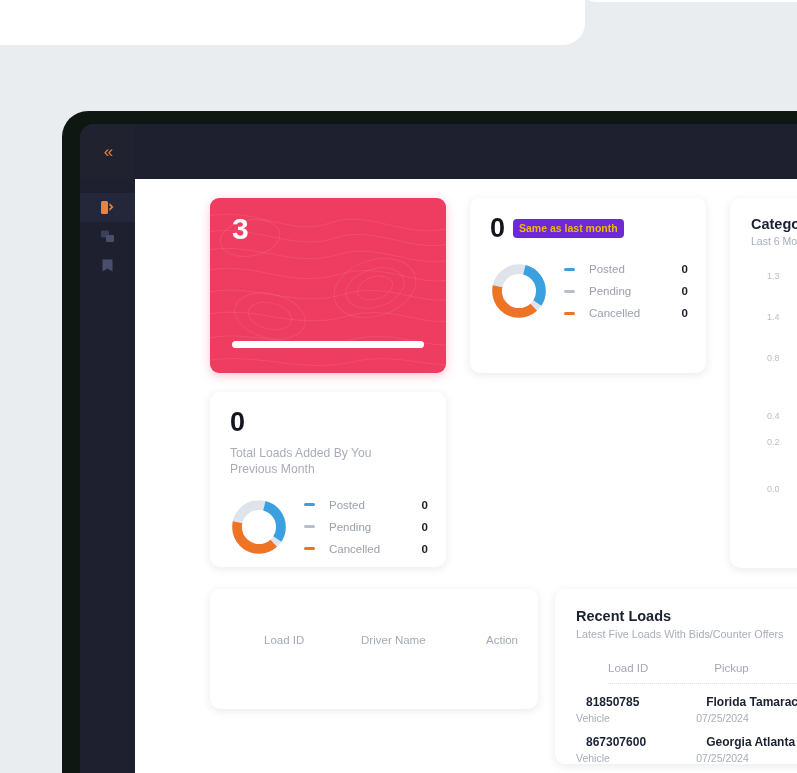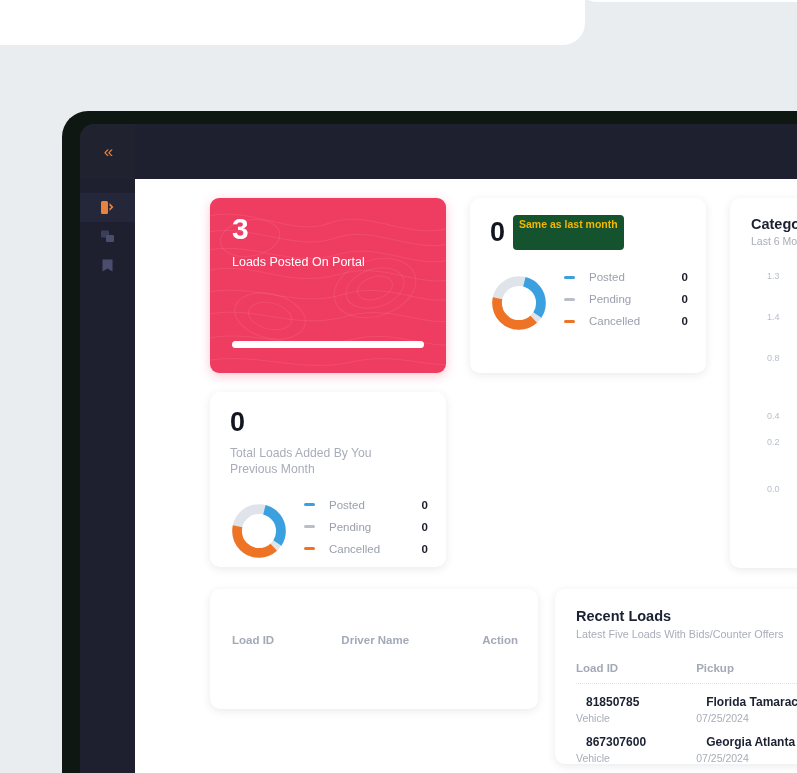--- a/index.html
+++ b/index.html
@@ -106,28 +106,28 @@
   .pink-bar {
     position: absolute; left: 22px; bottom: 25px;
     width: 192px; height: 7px; border-radius: 4px; background: #fff;
   }
 
   
   .card-stat { width: 236px; height: 175px; padding: 17px 18px 0 20px; }
   .stat-top { display: flex; align-items: center; gap: 8px; }
   .stat-num { font-size: 27px; font-weight: 600; color: #14161f; line-height: 1; }
   .badge {
-    background: #14532d; color: #f2b705; font-size: 10.5px; font-weight: 700;
-    padding: 3px 6px 20px; border-radius: 4px; white-space: nowrap;
+    background: #6d28d9; color: #f2b705; font-size: 10.5px; font-weight: 700;
+    padding: 3px 6px 4px; border-radius: 4px; white-space: nowrap;
   }
   .stat-sub {
     margin-top: 9px; color: #a8adb9; font-size: 12.2px; font-weight: 500;
     line-height: 1.35; max-width: 185px;
   }
-  .stat-body { display: flex; align-items: flex-end; margin-top: 16px; }
+  .stat-body { display: flex; align-items: center; margin-top: 16px; }
   .donut { width: 58px; height: 58px; flex: 0 0 58px; }
   .legend { margin-left: 16px; flex: 1; }
   .legend-row {
     display: flex; align-items: center; height: 22px; font-size: 11.5px;
   }
   .dash { width: 11px; height: 3px; border-radius: 2px; flex: 0 0 11px; }
   .lg-name { margin-left: 14px; color: #9aa0ad; font-weight: 500; flex: 1; }
   .lg-val { color: #1b1d2a; font-weight: 700; font-size: 11.5px; }
 
   
@@ -137,21 +137,21 @@
   .plot { position: relative; margin-top: 24px; height: 255px; width: 200px; }
   .ytick {
     position: absolute; left: 16px; font-size: 9px; color: #b9bec9; font-weight: 500;
   }
 
   
   .card-enroute { width: 328px; height: 120px; padding: 19px 20px 0 22px; }
   .card-recent  { width: 296px; height: 175px; padding: 19px 0 0 21px; overflow: hidden; }
   .panel-title { font-size: 14.5px; font-weight: 700; color: #1b2132; }
   .panel-sub { font-size: 10.8px; color: #a8adb9; margin-top: 4px; font-weight: 500; }
-  .thead { display: flex; margin-top: 26px; font-size: 11.5px; color: #a3a9b6; font-weight: 700; }
+  .thead { display: flex; margin-top: 26px; font-size: 11.5px; color: #a3a9b6; font-weight: 400; margin-left: 32px; }
   .thead.recent { margin-top: 22px; padding-bottom: 9px; border-bottom: 1px dotted #dfe3ea; }
   .trow { display: flex; padding: 11px 0 0; }
   .cell-main { font-size: 12px; font-weight: 700; color: #1b2132; white-space: nowrap; margin-left: 10px; }
   .cell-sub { font-size: 10.5px; color: #a8adb9; margin-top: 3px; font-weight: 500; white-space: nowrap; }
   .c-loadid { width: 132px; }
   .c-pickup { width: 170px; }
   .c-driver { width: 170px; }
   .c-action { flex: 1; text-align: right; }
 </style>
 </head>
@@ -210,21 +210,20 @@
             <path d="M-10 164 C42 152 90 176 142 164 C184 154 218 170 246 166"></path>
             <ellipse cx="165" cy="90" rx="42" ry="28" transform="rotate(-18 165 90)"></ellipse>
             <ellipse cx="165" cy="90" rx="30" ry="19" transform="rotate(-18 165 90)"></ellipse>
             <ellipse cx="165" cy="90" rx="18" ry="11" transform="rotate(-18 165 90)"></ellipse>
             <ellipse cx="60" cy="118" rx="36" ry="22" transform="rotate(14 60 118)"></ellipse>
             <ellipse cx="60" cy="118" rx="22" ry="13" transform="rotate(14 60 118)"></ellipse>
             <ellipse cx="40" cy="40" rx="30" ry="18" transform="rotate(-10 40 40)"></ellipse>
           </g>
         </svg>
         <div class="pink-num">3</div>
-        <div class="pink-label">Loads Posted On Portal</div>
         <div class="pink-bar"></div>
       </div>
 
       <div class="card card-stat" style="left:335px; top:19px;">
         <div class="stat-top">
           <div class="stat-num">0</div>
           <div class="badge">Same as last month</div>
         </div>
         <div class="stat-body">
           <svg class="donut" viewBox="0 0 42 42">

